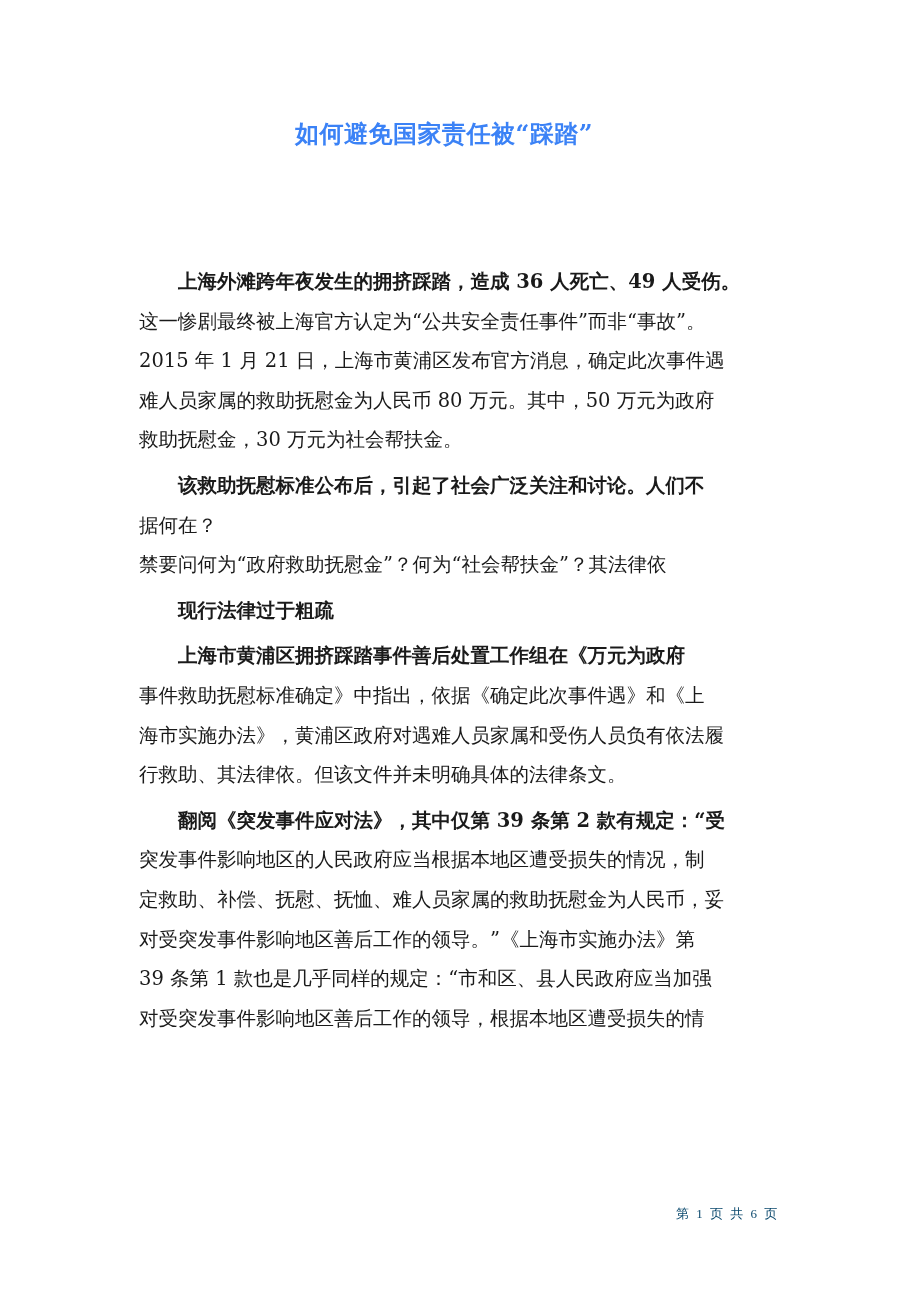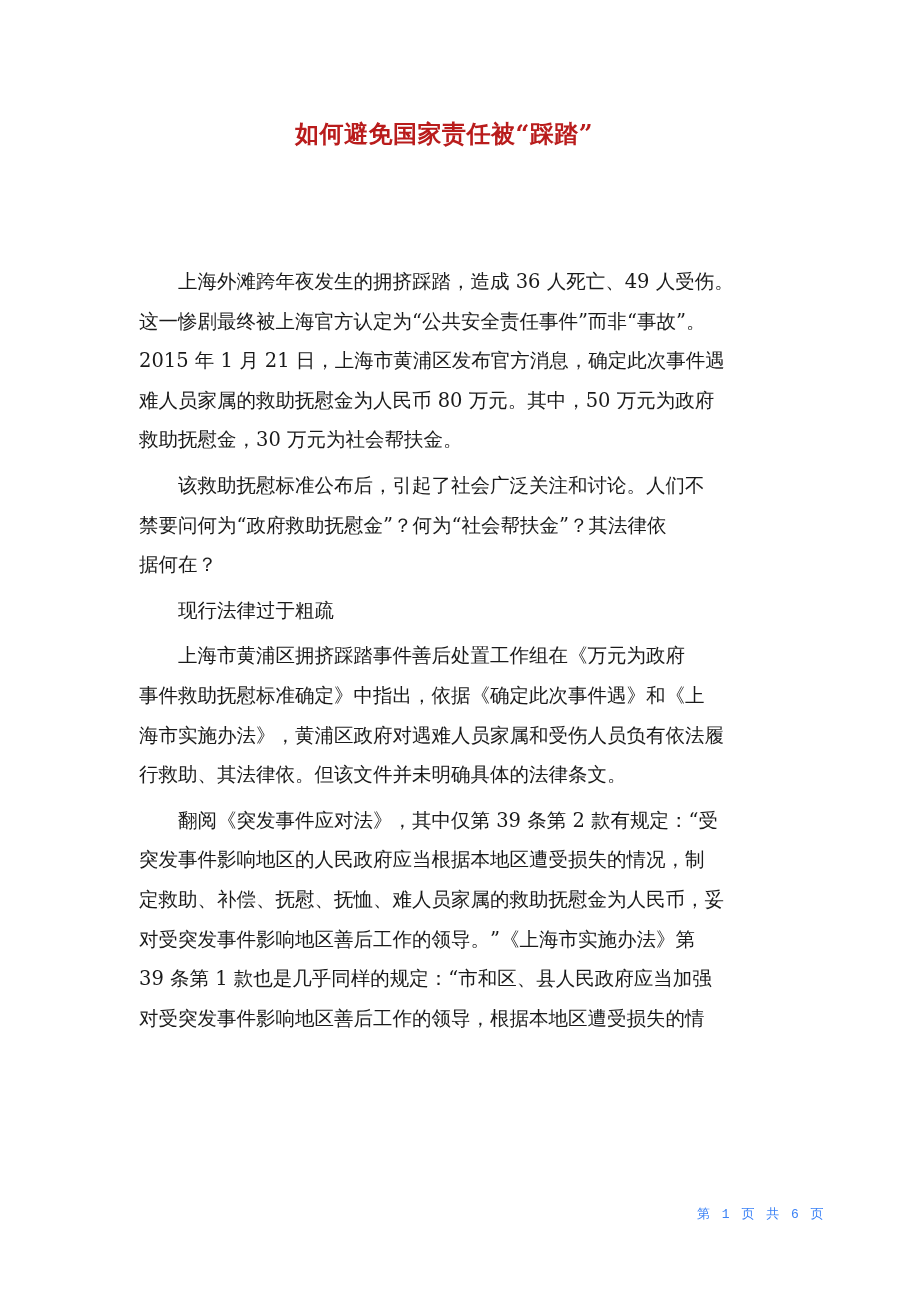--- a/index.html
+++ b/index.html
@@ -1,45 +1,45 @@
 <!DOCTYPE html>
 <html><head>
 <meta charset="utf-8">
 <style>
   html, body { margin: 0; padding: 0; background: #ffffff; }
   body { width: 920px; height: 1302px; position: relative; overflow: hidden;
          font-family: "DejaVu Serif", "Liberation Serif", serif; color: #1a1a1a; }
   .title { position: absolute; top: 118px; left: 0; width: 888px; text-align: center;
-           font-size: 24px; font-weight: bold; color: #b91c1c; letter-spacing: 0.5px; }
+           font-size: 24px; font-weight: bold; color: #3b82f6; letter-spacing: 0.5px; }
   .body-text { position: absolute; top: 262px; left: 139px; width: 650px;
                font-size: 19.5px; line-height: 39.6px; }
   .line { display: block; white-space: nowrap; height: 39.6px; }
-  .indent { padding-left: 39px; }
+  .indent { padding-left: 39px; font-weight: bold; }
   .para-gap { height: 6px; }
-  .footer { position: absolute; top: 1205px; left: 676px; font-size: 13px; color: #3b82f6;
-            font-family: Liberation Mono, monospace; letter-spacing: 2px; margin-left: 21px; }
+  .footer { position: absolute; top: 1205px; left: 676px; font-size: 13px; color: #0c4a6e;
+            font-family: Liberation Serif, serif; letter-spacing: 2px; }
 </style>
 </head>
 <body>
 
 <div class="title">如何避免国家责任被“踩踏”</div>
 
 <div class="body-text">
   <div>
     <span class="line indent">上海外滩跨年夜发生的拥挤踩踏，造成 36 人死亡、49 人受伤。</span>
     <span class="line">这一惨剧最终被上海官方认定为“公共安全责任事件”而非“事故”。</span>
     <span class="line">2015 年 1 月 21 日，上海市黄浦区发布官方消息，确定此次事件遇</span>
     <span class="line">难人员家属的救助抚慰金为人民币 80 万元。其中，50 万元为政府</span>
     <span class="line">救助抚慰金，30 万元为社会帮扶金。</span>
   </div>
   <div class="para-gap"></div>
   <div>
     <span class="line indent">该救助抚慰标准公布后，引起了社会广泛关注和讨论。人们不</span>
+    <span class="line">据何在？</span>
     <span class="line">禁要问何为“政府救助抚慰金”？何为“社会帮扶金”？其法律依</span>
-    <span class="line">据何在？</span>
   </div>
   <div class="para-gap"></div>
   <div>
     <span class="line indent">现行法律过于粗疏</span>
   </div>
   <div class="para-gap"></div>
   <div>
     <span class="line indent">上海市黄浦区拥挤踩踏事件善后处置工作组在《万元为政府</span>
     <span class="line">事件救助抚慰标准确定》中指出，依据《确定此次事件遇》和《上</span>
     <span class="line">海市实施办法》，黄浦区政府对遇难人员家属和受伤人员负有依法履</span>

